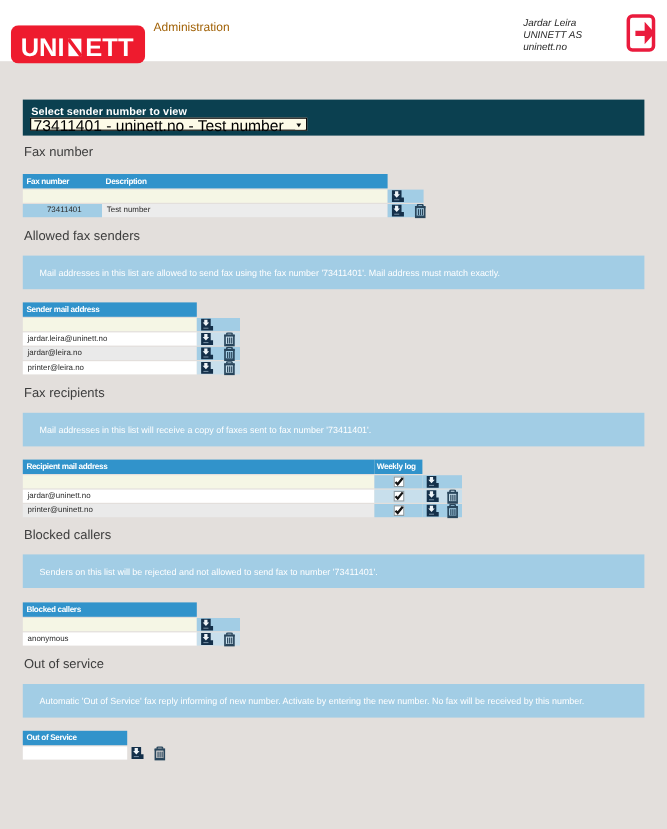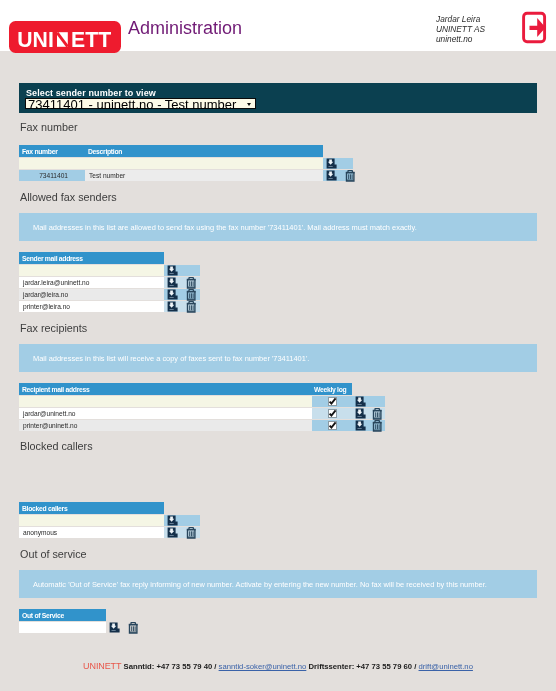--- a/index.html
+++ b/index.html
@@ -1,21 +1,21 @@
 <!DOCTYPE html>
 <html><head>
 <meta charset="utf-8">
 <style>
   html,body{margin:0;padding:0;}
   body{width:556px;height:691px;background:#e3dfdc;font-family:"Liberation Sans",sans-serif;overflow:hidden;}
 
   
   .header{position:relative;height:51px;background:#ffffff;}
   .logo{position:absolute;left:9px;top:21px;width:112px;height:32px;}
-  .admin-title{position:absolute;left:128px;top:18px;font-size:18px;color:#701a75;}
+  .admin-title{position:absolute;left:128px;top:18px;font-size:10px;color:#a16207;}
   .userinfo{position:absolute;left:436px;top:15px;width:80px;font-size:8.3px;color:#2b2b2b;line-height:9.8px;font-style:italic;}
   .logout{position:absolute;left:521px;top:11px;width:26px;height:34px;}
 
   
   .page{position:relative;width:556px;height:572px;}
 
   .selpanel{position:absolute;left:19px;top:32px;width:518px;height:30px;background:#0b4050;}
   .selpanel .lbl{position:absolute;left:7px;top:5px;font-size:9px;font-weight:bold;color:#fff;letter-spacing:0.1px;}
   .selbox{position:absolute;left:6px;top:15px;width:231px;height:11px;background:#fdfbe8;border:1px solid #0a0a0a;box-sizing:border-box;}
   .selbox .txt{position:absolute;left:2px;top:1px;font-size:13px;color:#000;line-height:9px;white-space:nowrap;}
@@ -295,20 +295,23 @@
               <svg class="ic" width="11" height="12" viewBox="0 0 11 12">
                 <use href="#g-trash"></use>
               </svg>
             </span>
           </td>
     </tr>
   </tbody>
     </table>
 
   <h2 class="sec" style="top:389px">Blocked callers</h2>
+  <div class="info" style="top:411px">
+    <span>Senders on this list will be rejected and not allowed to send fax to number '73411401'.</span>
+  </div>
   <table class="grid" id="t-blocked" style="top:450px;width:181px">
     <colgroup>
         <col style="width:145px">
         <col style="width:36px">
       </colgroup>
     <tbody>
         <tr>
       <th>Blocked callers</th>
       <th class="th-blank"></th>
     </tr>
@@ -365,14 +368,13 @@
             <span class="ico ico-del">
               <svg class="ic" width="11" height="12" viewBox="0 0 11 12">
                 <use href="#g-trash"></use>
               </svg>
             </span>
           </td>
     </tr>
   </tbody>
     </table>
 
-  <div class="footer"><span class="brand">UNINETT</span><b> Sanntid: +47 73 55 79 40 / </b><a href="#">sanntid-soker@uninett.no</a><b> Driftssenter: +47 73 55 79 60 / </b><a href="#">drift@uninett.no</a></div>
 </div>
 
 </body></html>

